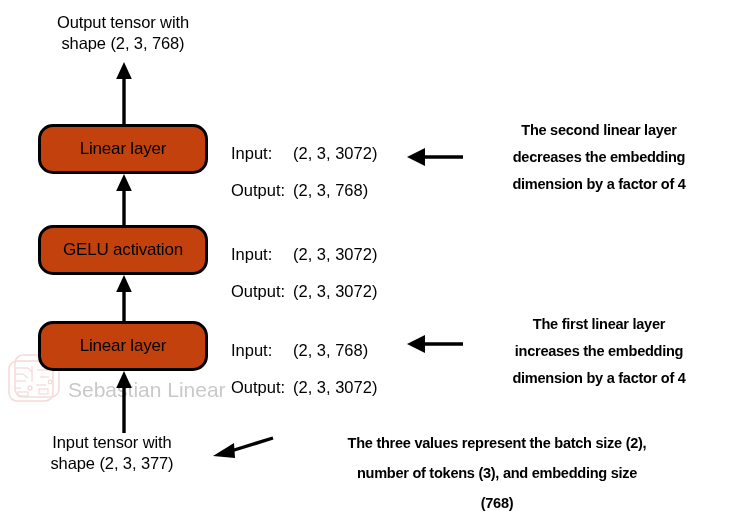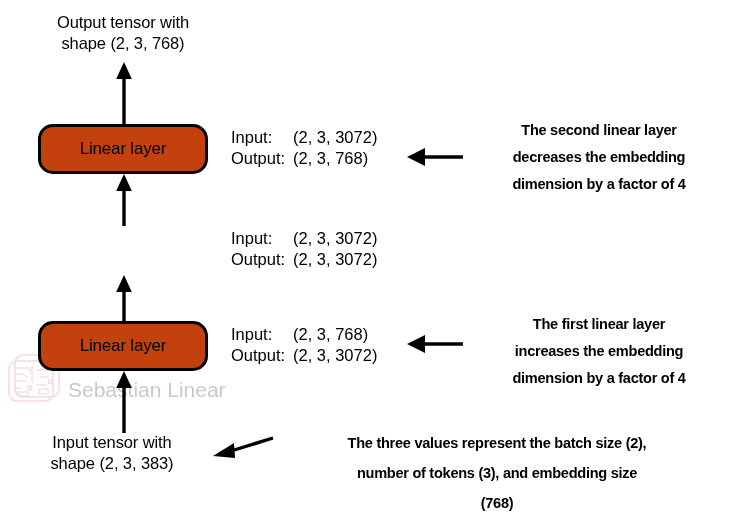--- a/index.html
+++ b/index.html
@@ -64,21 +64,21 @@
   }
 
   
   .io-block {
     font-family: "Liberation Sans", sans-serif;
     font-size: 16.5px;
     line-height: 21px;
     color: #000000;
     white-space: nowrap;
   }
-  .io-row { display: flex; }
+  .io-row { display: flex; margin-top: 16px; }
   .io-key { width: 62px; display: inline-block; }
   .io-val { display: inline-block; }
 
   
   .conn { z-index: 1; }
 
   
   .wm-text {
     font-family: "Liberation Sans", sans-serif;
     font-size: 21px;
@@ -125,20 +125,23 @@
 
   <div class="abs bold-note" style="left:470px; top:116px; width:258px;">The second linear layer
 decreases the embedding
 dimension by a factor of 4</div>
 
   <svg class="abs conn" style="left:108px; top:174px;" width="32" height="52" viewBox="0 0 32 52">
     <line x1="16" y1="52" x2="16" y2="14" stroke="#000" stroke-width="3.4"></line>
     <polygon points="16,0 8.2,17 23.8,17" fill="#000"></polygon>
   </svg>
 
+  <div class="abs node-box" style="left:38px; top:225px; width:170px; height:50px;">
+    <span class="node-box-label">GELU activation</span>
+  </div>
 
   <div class="abs io-block" style="left:231px; top:228px;">
     <div class="io-row">
       <span class="io-key">Input:</span>
       <span class="io-val">(2, 3, 3072)</span>
     </div>
     <div class="io-row">
       <span class="io-key">Output:</span>
       <span class="io-val">(2, 3, 3072)</span>
     </div>
@@ -197,21 +200,21 @@
       <circle cx="24" cy="36" r="2"></circle>
       <circle cx="37" cy="13" r="1.8"></circle>
       <circle cx="44" cy="30" r="1.8"></circle>
       <rect x="12" y="40" width="10" height="4"></rect>
       <rect x="33" y="37" width="9" height="5"></rect>
     </g>
   </svg>
   <div class="abs wm-text" style="left:68px; top:378px;">Sebastian Linear</div>
 
   <div class="abs plain-label" style="left:22px; top:432px; width:180px;">Input tensor with
-shape (2, 3, 383)</div>
+shape (2, 3, 377)</div>
 
   <svg class="abs" style="left:205px; top:432px;" width="72" height="36" viewBox="0 0 72 36">
     <line x1="68" y1="6" x2="26" y2="19" stroke="#000" stroke-width="3.4"></line>
     <polygon points="8,24 29,11 30,26" fill="#000"></polygon>
   </svg>
 
   <div class="abs bold-note" style="left:264px; top:428px; width:466px; line-height:30px;">The three values represent the batch size (2),
 number of tokens (3), and embedding size
 (768)</div>
 

